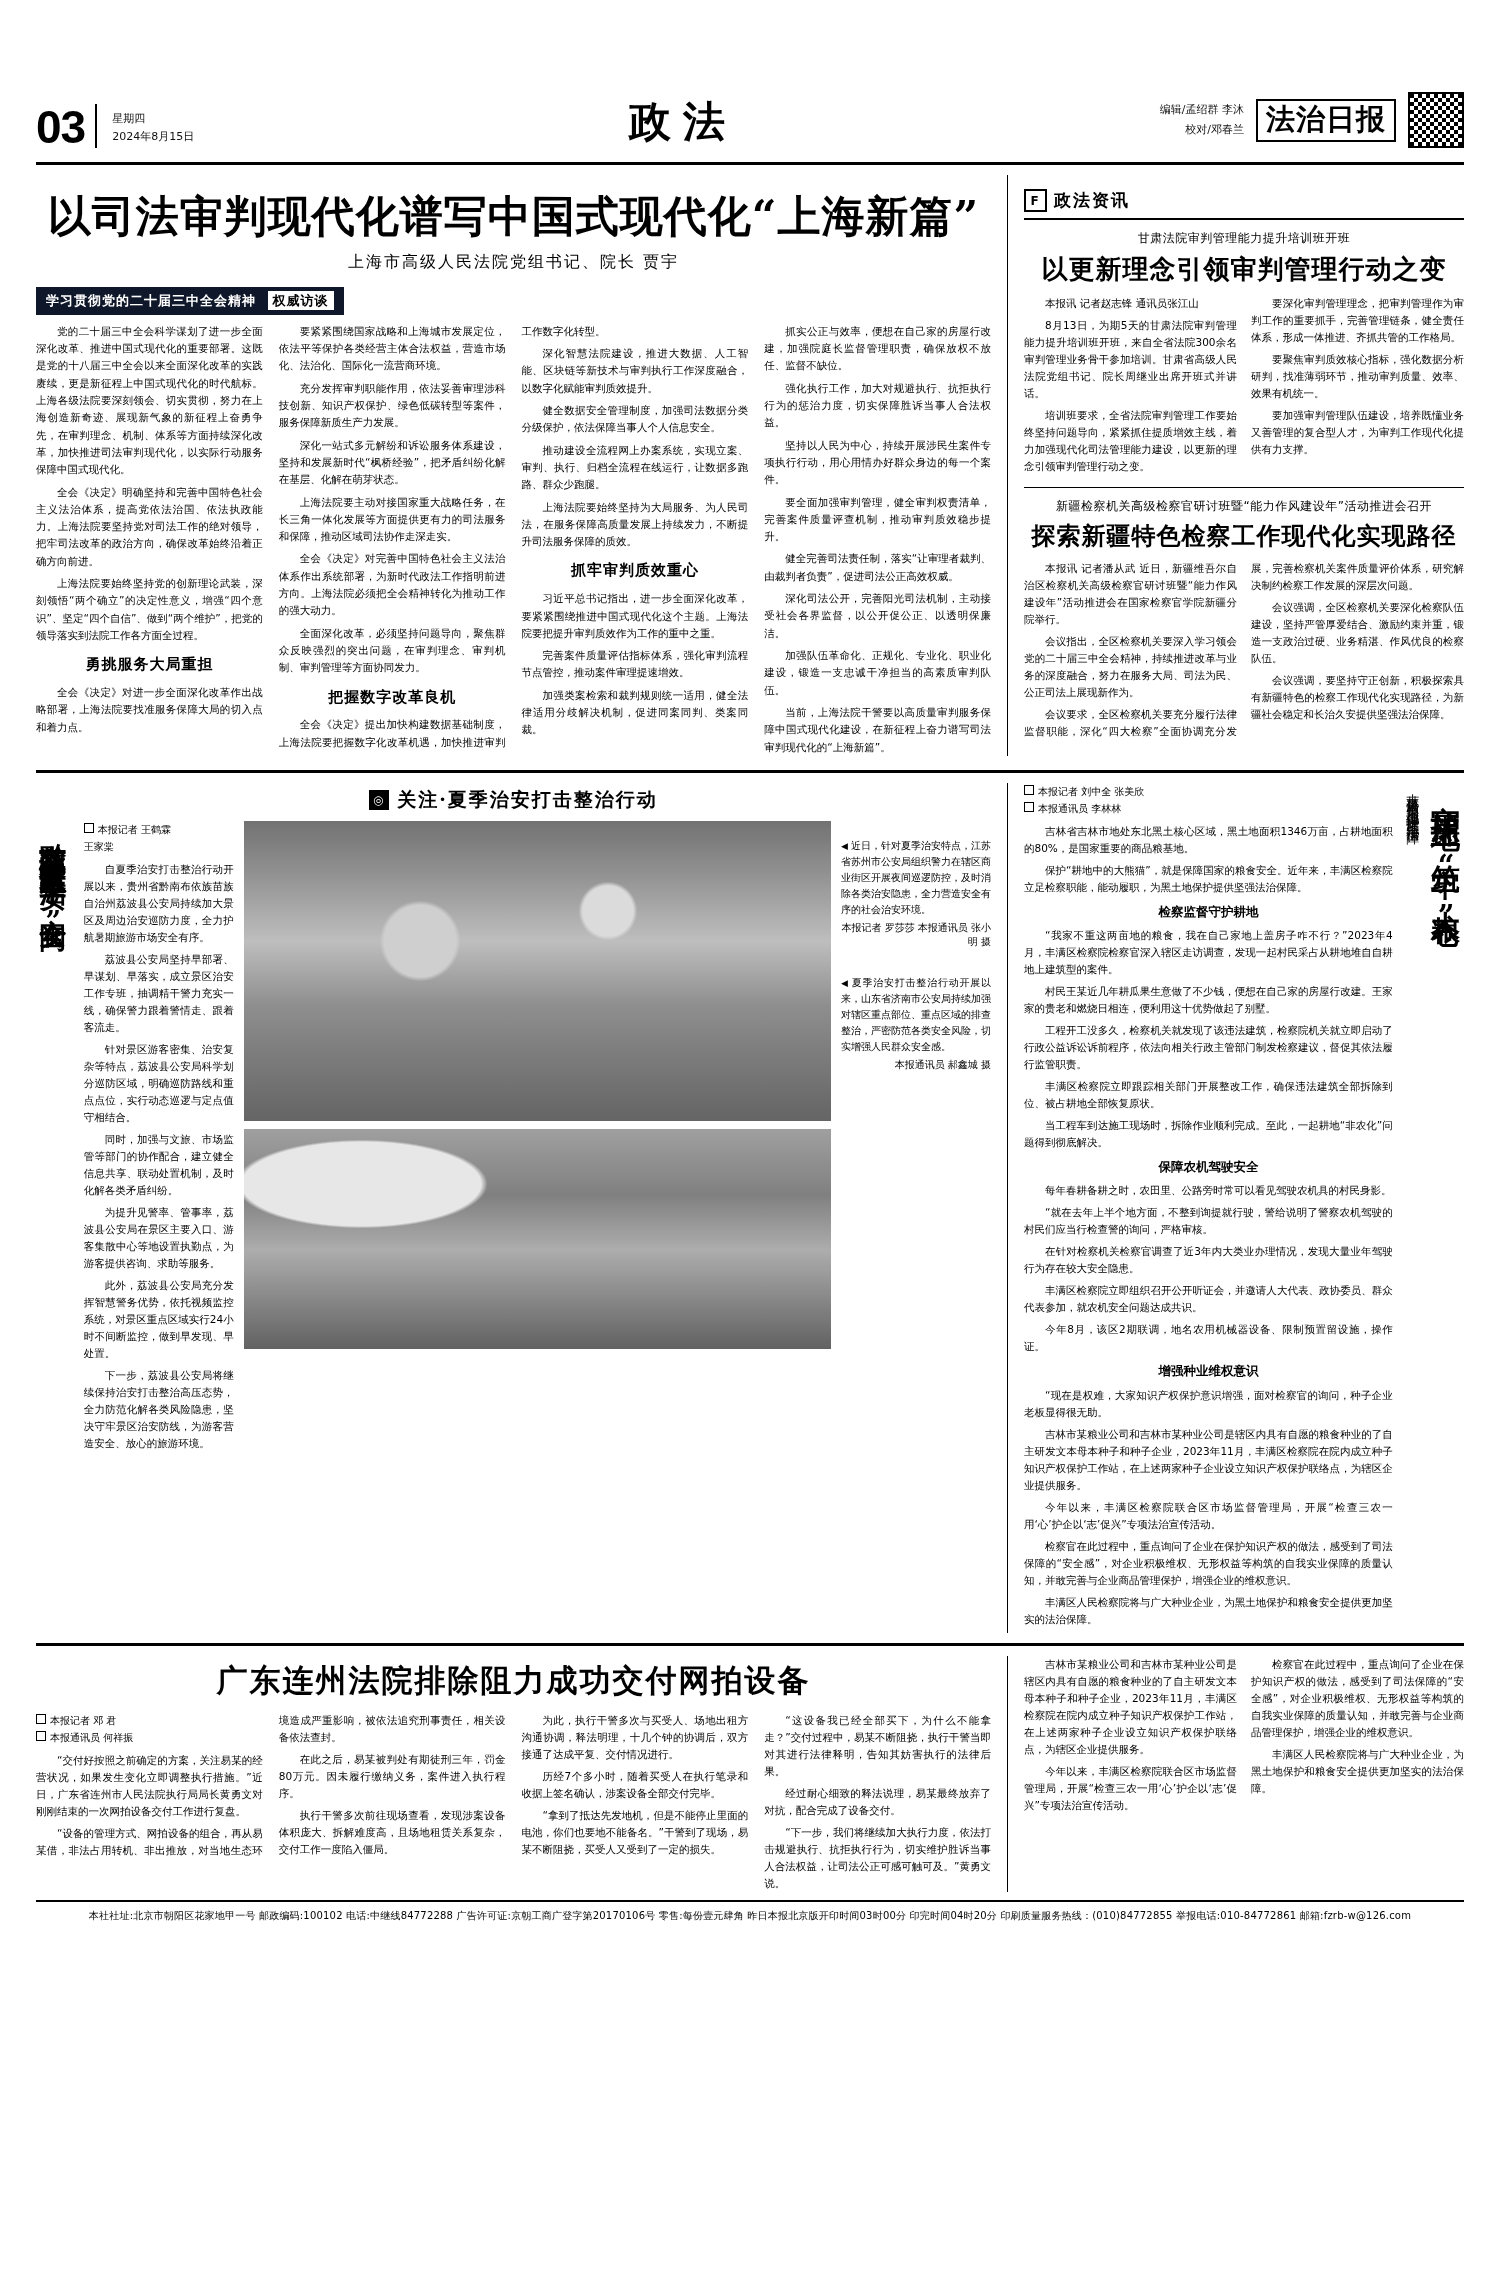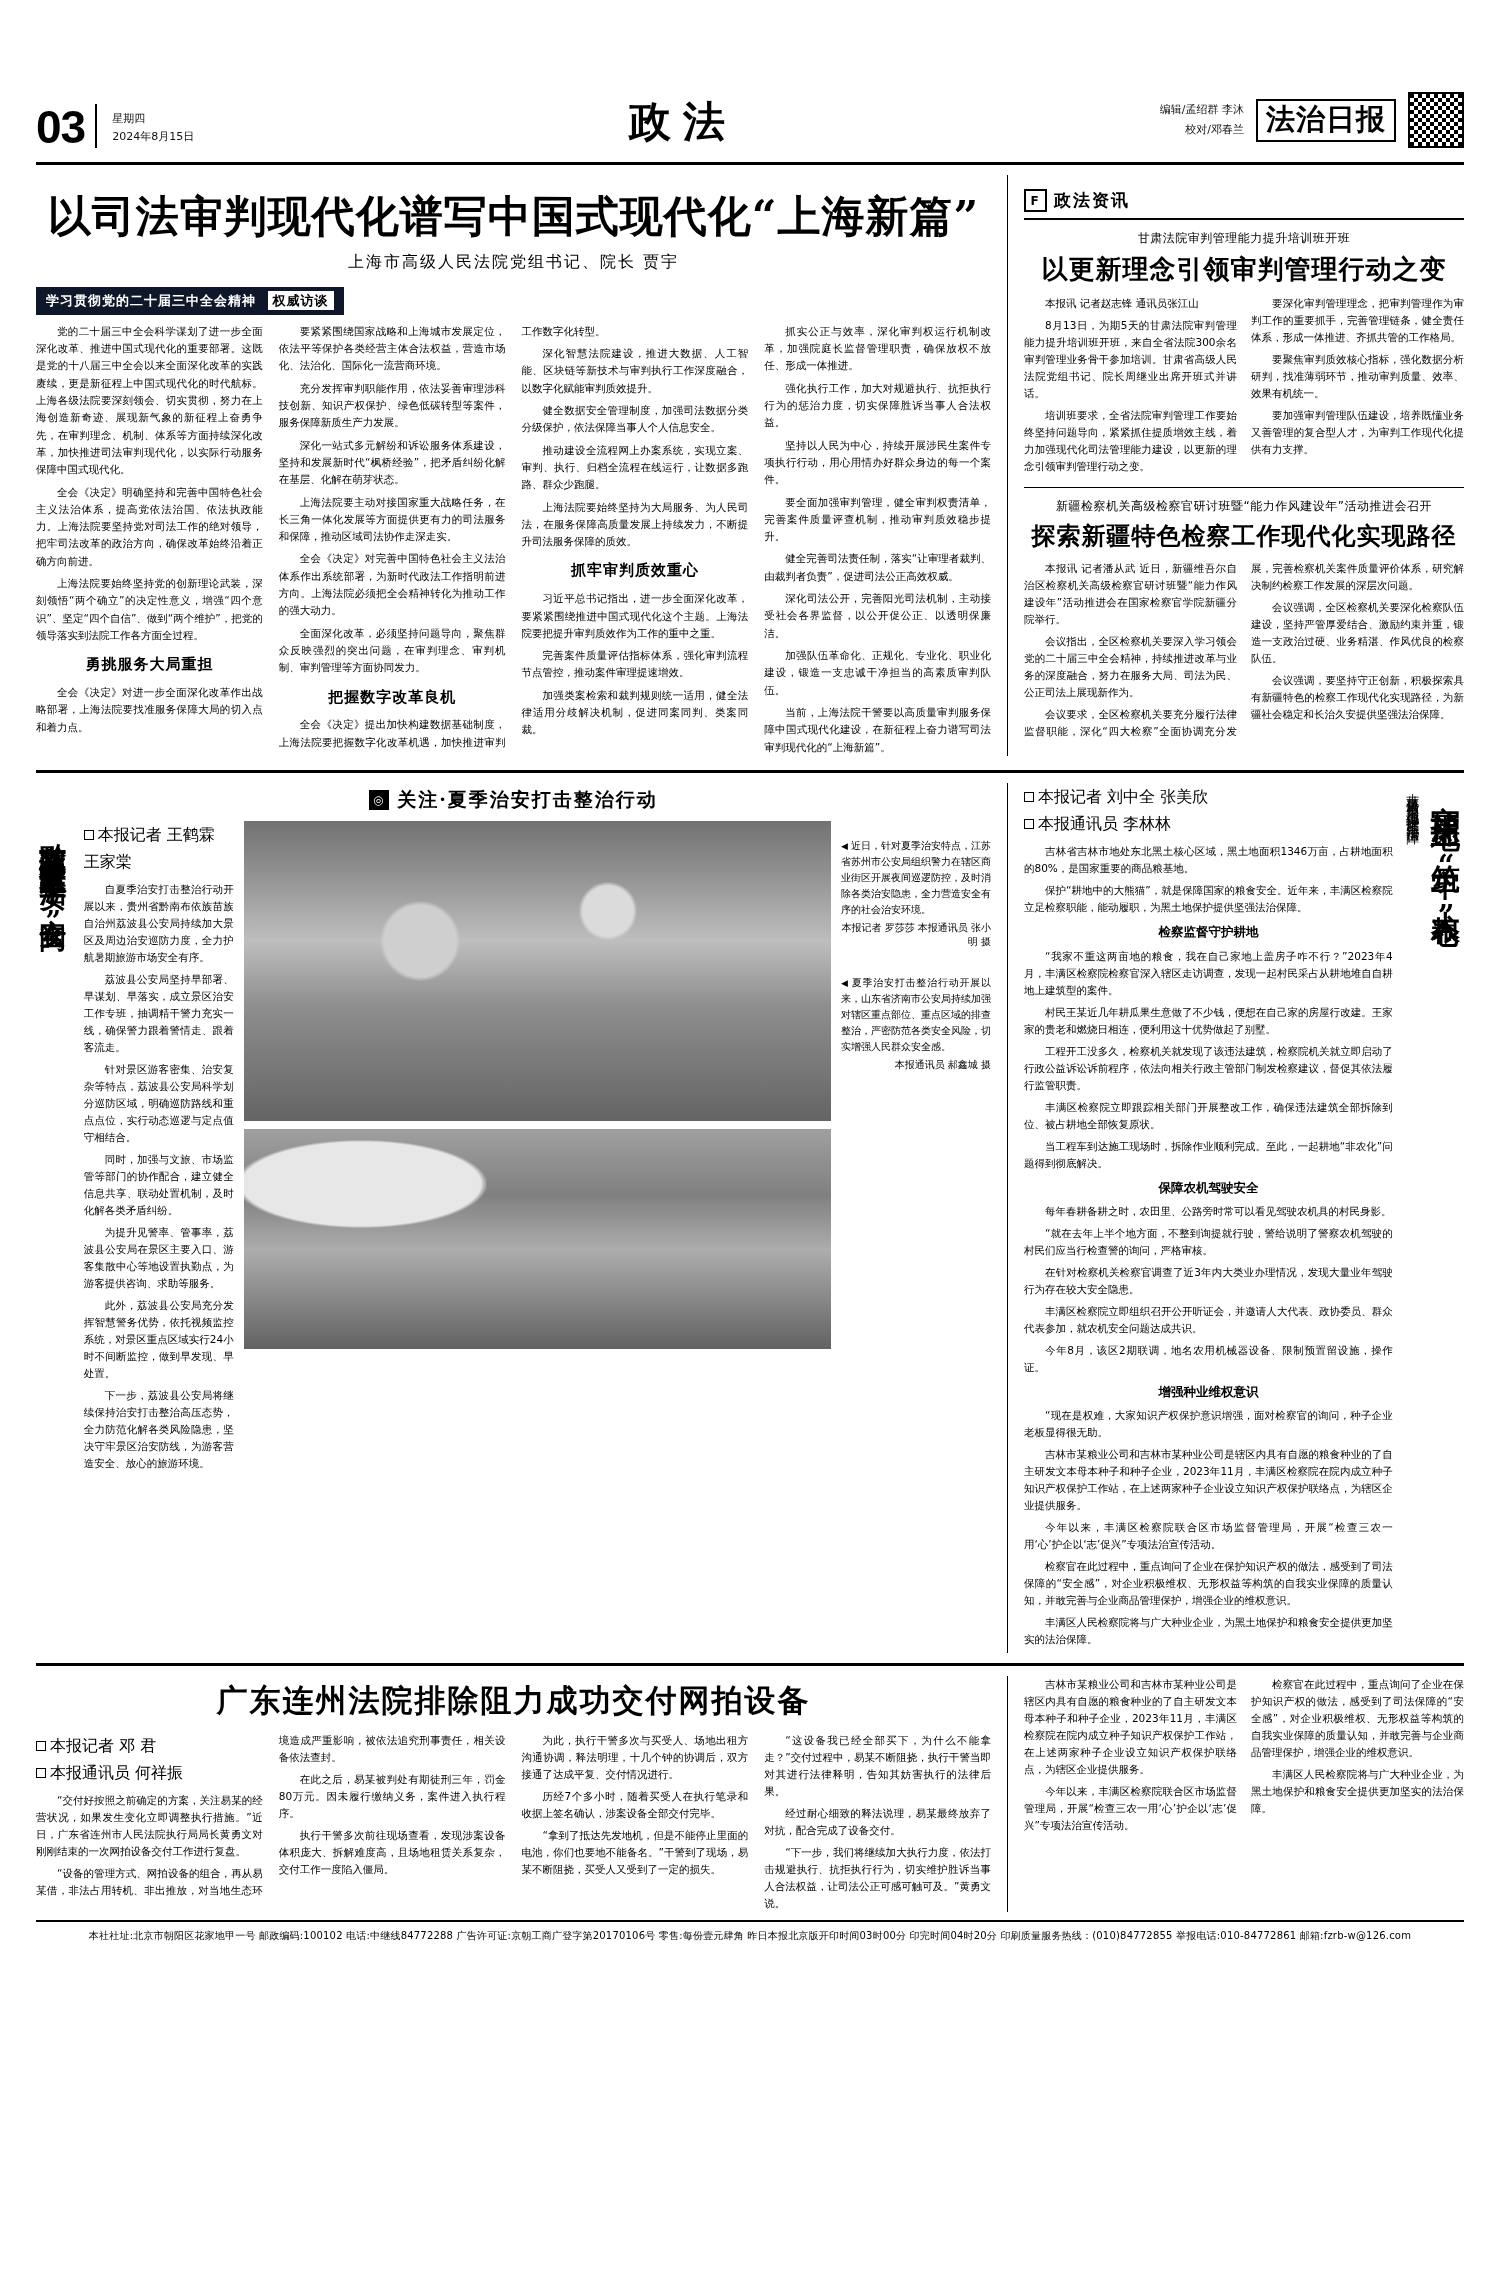--- a/index.html
+++ b/index.html
@@ -301,21 +301,21 @@
     width: 150px;
     font-size: 10.5px;
     line-height: 1.62;
     text-align: justify;
   }
   .mid-col-text p {
     margin: 0 0 5px 0;
     text-indent: 2em;
   }
   .byline-box {
-    font-size: 16px;
+    font-size: 10px;
     line-height: 1.7;
     margin-bottom: 6px;
   }
   .byline-box .sq {
     display: inline-block;
     width: 8px;
     height: 8px;
     border: 1px solid #000;
     margin-right: 4px;
   }
@@ -483,21 +483,21 @@
         <p>全会《决定》提出加快构建数据基础制度，上海法院要把握数字化改革机遇，加快推进审判工作数字化转型。</p>
         <p>深化智慧法院建设，推进大数据、人工智能、区块链等新技术与审判执行工作深度融合，以数字化赋能审判质效提升。</p>
         <p>健全数据安全管理制度，加强司法数据分类分级保护，依法保障当事人个人信息安全。</p>
         <p>推动建设全流程网上办案系统，实现立案、审判、执行、归档全流程在线运行，让数据多跑路、群众少跑腿。</p>
         <p>上海法院要始终坚持为大局服务、为人民司法，在服务保障高质量发展上持续发力，不断提升司法服务保障的质效。</p>
 
         <div class="sec-head">抓牢审判质效重心</div>
         <p>习近平总书记指出，进一步全面深化改革，要紧紧围绕推进中国式现代化这个主题。上海法院要把提升审判质效作为工作的重中之重。</p>
         <p>完善案件质量评估指标体系，强化审判流程节点管控，推动案件审理提速增效。</p>
         <p>加强类案检索和裁判规则统一适用，健全法律适用分歧解决机制，促进同案同判、类案同裁。</p>
-        <p>抓实公正与效率，深化审判权运行机制改革，加强院庭长监督管理职责，确保放权不放任、形成一体推进。</p>
+        <p>抓实公正与效率，便想在自己家的房屋行改建，加强院庭长监督管理职责，确保放权不放任、监督不缺位。</p>
         <p>强化执行工作，加大对规避执行、抗拒执行行为的惩治力度，切实保障胜诉当事人合法权益。</p>
         <p>坚持以人民为中心，持续开展涉民生案件专项执行行动，用心用情办好群众身边的每一个案件。</p>
         <p>要全面加强审判管理，健全审判权责清单，完善案件质量评查机制，推动审判质效稳步提升。</p>
         <p>健全完善司法责任制，落实“让审理者裁判、由裁判者负责”，促进司法公正高效权威。</p>
         <p>深化司法公开，完善阳光司法机制，主动接受社会各界监督，以公开促公正、以透明保廉洁。</p>
         <p>加强队伍革命化、正规化、专业化、职业化建设，锻造一支忠诚干净担当的高素质审判队伍。</p>
         <p>当前，上海法院干警要以高质量审判服务保障中国式现代化建设，在新征程上奋力谱写司法审判现代化的“上海新篇”。</p>
       </div>
     </div>
 

